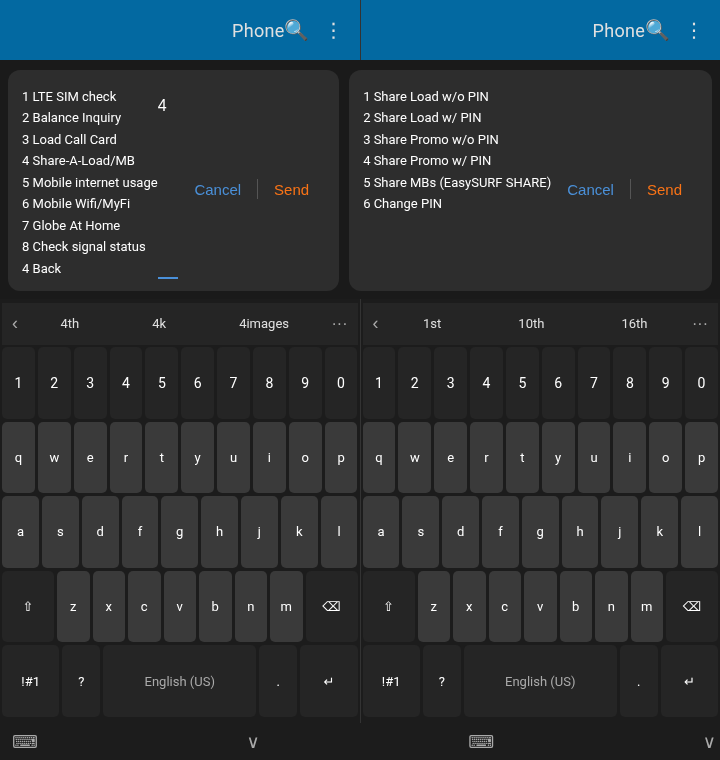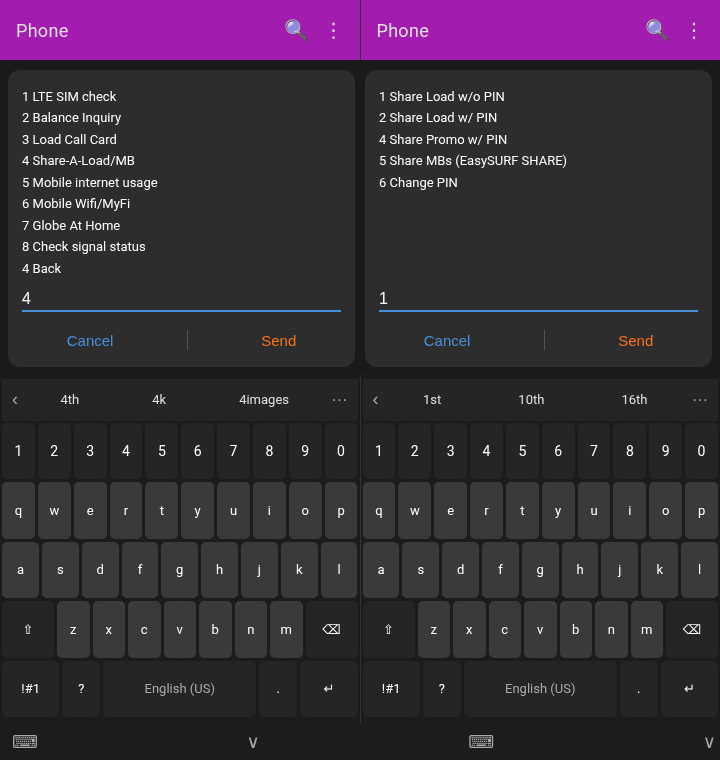--- a/index.html
+++ b/index.html
@@ -16,24 +16,24 @@
     
     .status-bars {
       display: flex;
       width: 100%;
       height: 60px;
     }
 
     .status-bar {
       flex: 1;
       height: 60px;
-      background: #a21caf;
-      display: flex;
-      align-items: center;
-      justify-content: space-between;
+      background: #0369a1;
+      display: flex;
+      align-items: center;
+      justify-content: flex-end;
       padding: 0 16px;
     }
 
     .status-bar-title {
       color: #e0e0e0;
       font-size: 18px;
       font-weight: 400;
       letter-spacing: 0.3px;
     }
 
@@ -63,21 +63,21 @@
       gap: 10px;
       flex: 0 0 auto;
     }
 
     .dialog-panel {
       flex: 1;
       background: #2d2d2d;
       border-radius: 12px;
       padding: 16px 14px 12px 14px;
       display: flex;
-      flex-direction: column;
+      flex-direction: row;
     }
 
     .dialog-menu {
       color: #ffffff;
       font-size: 13px;
       line-height: 1.65;
       flex: 1;
     }
 
     .dialog-menu div {
@@ -311,20 +311,21 @@
       <button class="dialog-btn-cancel">Cancel</button>
       <div class="action-divider"></div>
       <button class="dialog-btn-send">Send</button>
     </div>
   </div>
 
   <div class="dialog-panel">
     <div class="dialog-menu" id="right-menu">
         <div>1 Share Load w/o PIN</div>
         <div>2 Share Load w/ PIN</div>
+        <div>3 Share Promo w/o PIN</div>
         <div>4 Share Promo w/ PIN</div>
         <div>5 Share MBs (EasySURF SHARE)</div>
         <div>6 Change PIN</div>
       </div>
     <div class="dialog-input-area">
       <input class="dialog-input" type="text" value="1" style="">
     </div>
     <div class="dialog-actions">
       <button class="dialog-btn-cancel">Cancel</button>
       <div class="action-divider"></div>

